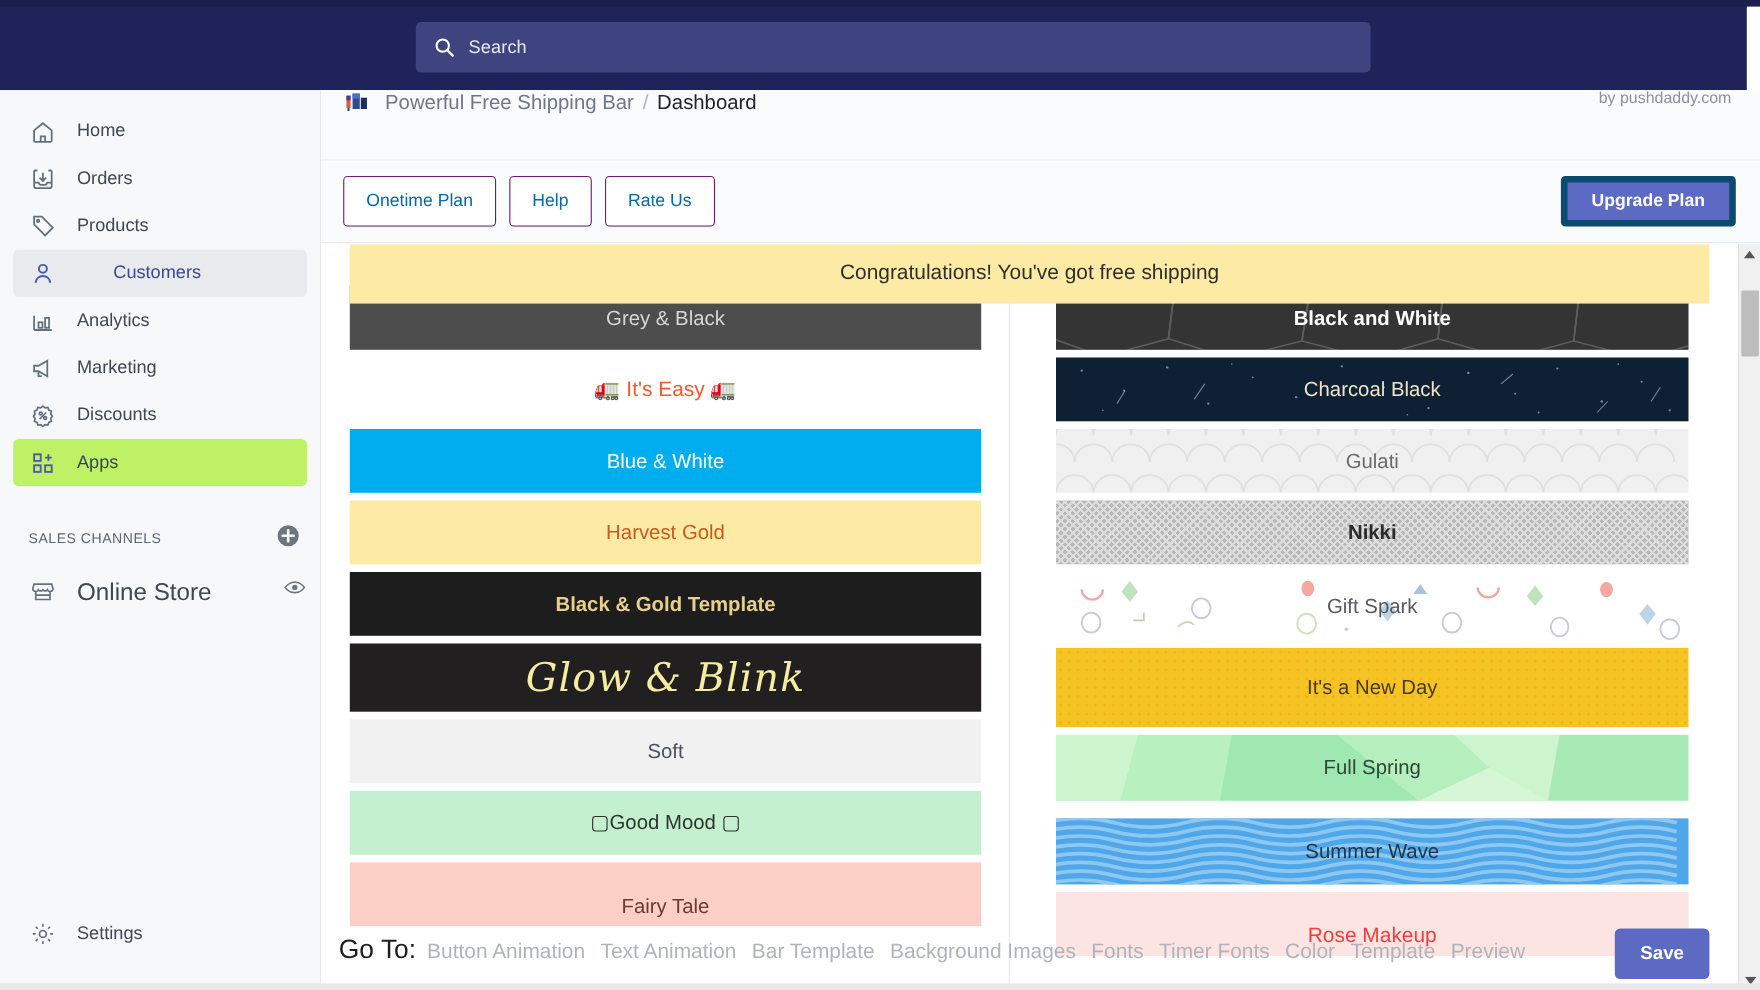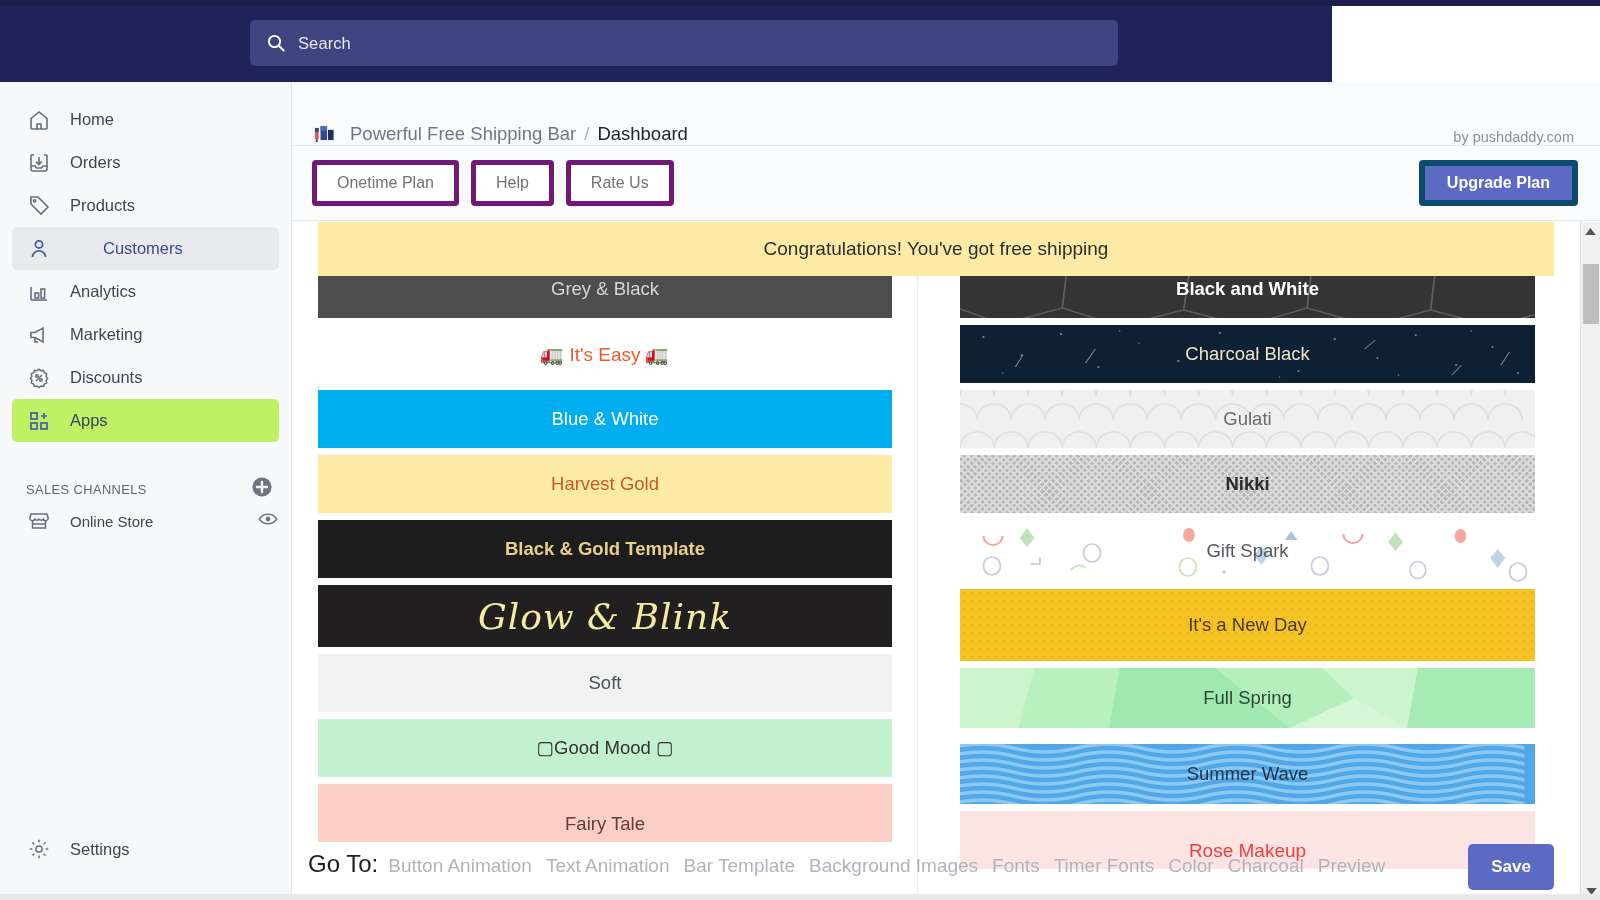--- a/index.html
+++ b/index.html
@@ -5,21 +5,21 @@
   * { box-sizing: border-box; margin: 0; padding: 0; }
   html, body {
     width: 1600px; height: 900px;
     overflow: hidden;
     font-family: "Liberation Sans", sans-serif;
     background: #ffffff;
   }
 
   
   .topbar {
-    position: absolute; left: 0; top: 0; width: 1332px; height: 82px;
+    position: absolute; left: 0; top: 0; width: 1588px; height: 82px;
     background: #1f2359;
     display: flex; align-items: center; justify-content: center; padding-left: 36px;
   }
   .topbar-strip {
     position: absolute; left:0; top:0; width:1600px; height:6px; background:#1b1f4d;
   }
   .search-box {
     width: 868px; height: 46px; background: #3f4480;
     border-radius: 5px; display: flex; align-items: center;
     padding: 0 16px; margin-top: 4px;
@@ -44,59 +44,59 @@
   .nav-item.sel-strong { background: #bef264; color:#3a3f63; }
 
   .section-head {
     display:flex; align-items:center; justify-content:space-between;
     margin: 34px 18px 6px 26px;
   }
   .section-head .lbl {
     font-size: 12.8px; color:#5c6573; letter-spacing:.45px; font-weight: 400;
   }
   .sub-item {
-    display:flex; align-items:flex-start; height: 42px; margin:0 12px; padding-left:14px;
-    border-radius:5px; color:#3f4654; font-size:15px; justify-content:space-between;
+    display:flex; align-items:flex-end; height: 42px; margin:0 12px; padding-left:14px;
+    border-radius:5px; color:#3f4654; font-size:22px; justify-content:space-between;
   }
   .sub-item .left { display:flex; align-items:center; }
   .sub-item .ico { width:26px; height:26px; margin-right:18px; display:flex;
                    align-items:center; justify-content:center; }
 
   .settings-row {
     position:absolute; left:0; bottom: 38px; width:292px;
     display:flex; align-items:center; padding-left:26px;
     color:#3f4654; font-size:16.5px;
   }
   .settings-row .ico { width:26px; height:26px; margin-right:18px; display:flex;
                        align-items:center; justify-content:center; }
 
   
   .main {
     position: absolute; left: 292px; top: 82px; width: 1308px; height: 818px;
     background: #fafbfc;
   }
   .crumb-row {
-    height: 64px; display: flex; align-items: flex-end; justify-content: space-between;
+    height: 64px; display: flex; align-items: flex-start; justify-content: space-between;
     padding: 0 26px 0 22px; border-bottom: 1px solid #e7e9ec; background:#fafbfc;
   }
   .crumb-left { display:flex; align-items:center; }
   .crumb-logo { width:26px; height:22px; margin-right:10px; }
   .crumb-app { color:#6f7787; font-size:18.5px; }
   .crumb-sep { color:#adb3bd; font-size:18.5px; margin:0 8px; }
   .crumb-cur { color:#20242c; font-size:18.5px; }
   .crumb-by { color:#8b919c; font-size:14.5px; }
 
   .btn-row {
     height: 75px; display:flex; align-items:center; justify-content:space-between;
     padding: 0 22px 0 20px; border-bottom: 1px solid #e7e9ec; background:#fafbfc;
   }
   .btn-group { display:flex; gap: 12px; }
   .btn {
-    background:#fff; border:5px solid #701a75; border-radius:4px;
-    height: 46px; padding: 0 20px; font-size: 16px; color:#737373;
+    background:#fff; border:1px solid #701a75; border-radius:4px;
+    height: 46px; padding: 0 20px; font-size: 16px; color:#0369a1;
     display:flex; align-items:center; box-shadow: 0 1px 0 rgba(22,29,37,.05);
   }
   .btn-primary {
     background:#5c6ac4; border:6px solid #0c4a6e; color:#fff;
     height:46px; padding:0 22px; border-radius:4px; font-size:16px;
     display:flex; align-items:center; font-weight:600;
   }
 
   
   .panel {
@@ -526,21 +526,21 @@
       <div class="goto-bar">
         <span class="goto-label">Go To:</span>
         <span class="goto-links" style="pointer-events:auto;">
           <a href="#">Button Animation</a>
           <a href="#">Text Animation</a>
           <a href="#">Bar Template</a>
           <a href="#">Background Images</a>
           <a href="#">Fonts</a>
           <a href="#">Timer Fonts</a>
           <a href="#">Color</a>
-          <a href="#">Charcoal</a>
+          <a href="#">Template</a>
           <a href="#">Preview</a>
         </span>
       </div>
 
       <div class="save-btn">
         <span>Save</span>
       </div>
 
     </div>
   </div>

